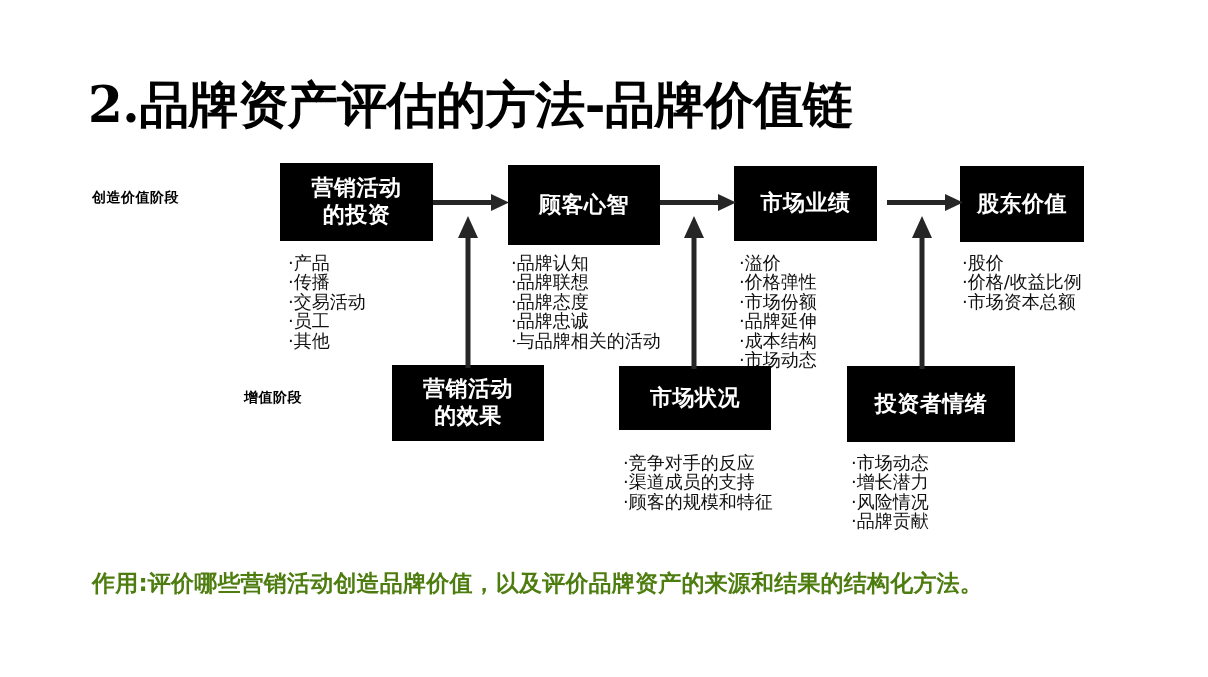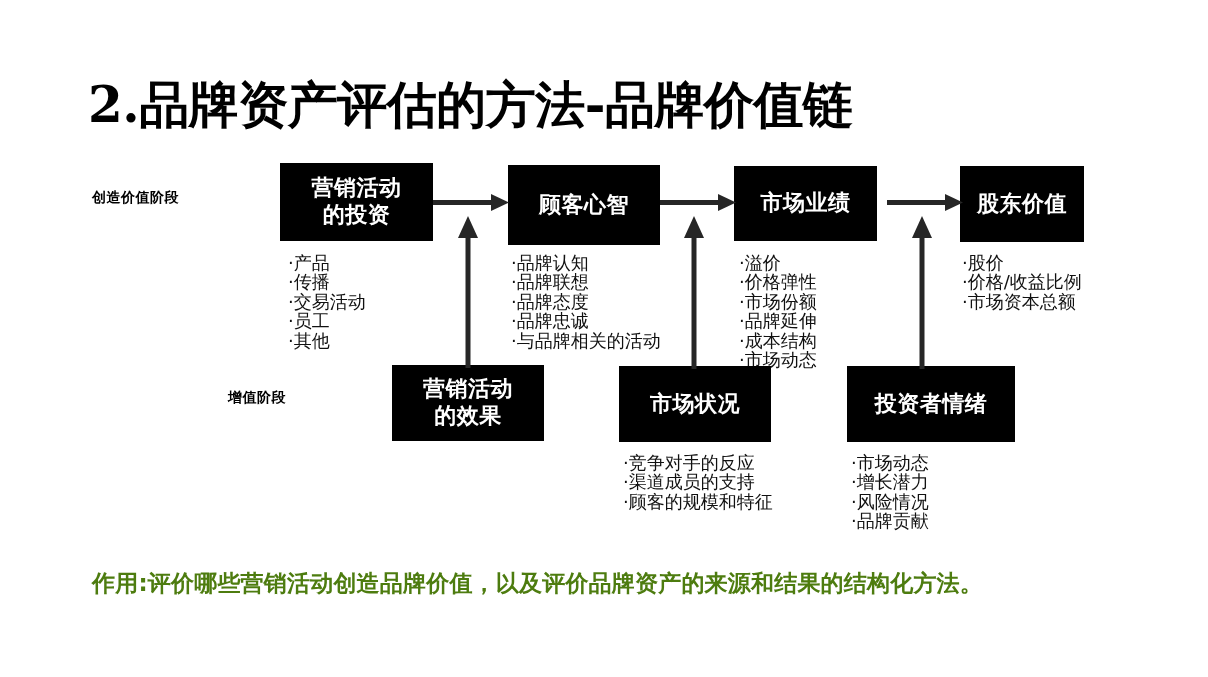--- a/index.html
+++ b/index.html
@@ -33,21 +33,21 @@
   }
   .stage-label {
     position: absolute;
     font-size: 14px;
     font-weight: bold;
     white-space: nowrap;
     color: #000000;
     letter-spacing: 0.5px;
   }
   .stage-label.create { left: 92px; top: 189px; }
-  .stage-label.value   { left: 228px; top: 389px; }
+  .stage-label.value   { left: 244px; top: 389px; }
 
   .node {
     position: absolute;
     background: #000000;
     color: #ffffff;
     display: flex;
     align-items: center;
     justify-content: center;
     text-align: center;
     font-size: 22px;
@@ -137,21 +137,21 @@
     <span class="b-line">·股价</span>
     <span class="b-line">·价格/收益比例</span>
     <span class="b-line">·市场资本总额</span>
   </div>
 
   <div class="node" style="left:392px; top:365px; width:152px; height:76px;">
     <span class="node-text">营销活动
 的效果</span>
   </div>
 
-  <div class="node" style="left:619px; top:366px; width:152px; height:76px;">
+  <div class="node" style="left:619px; top:366px; width:152px; height:64px;">
     <span class="node-text">市场状况</span>
   </div>
   <div class="bullets" style="left:623px; top:453px;">
     <span class="b-line">·竞争对手的反应</span>
     <span class="b-line">·渠道成员的支持</span>
     <span class="b-line">·顾客的规模和特征</span>
   </div>
 
   <div class="node" style="left:847px; top:366px; width:168px; height:76px;">
     <span class="node-text">投资者情绪</span>

